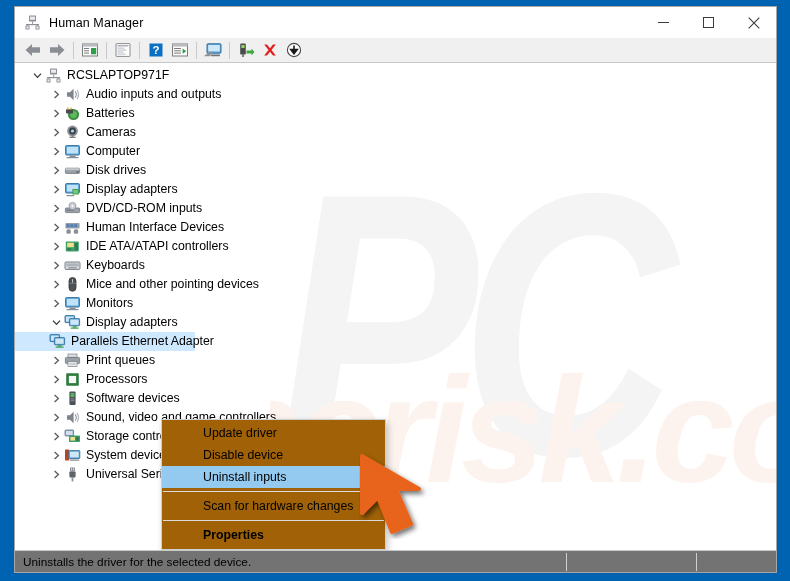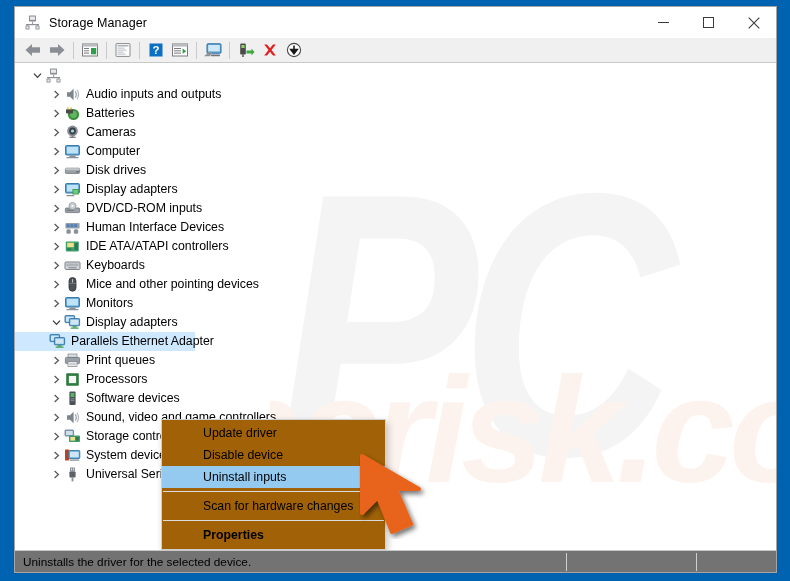--- a/index.html
+++ b/index.html
@@ -222,21 +222,21 @@
           <rect x="8.2" y="7.5" width="0.9" height="3" fill="#8d9096"></rect>
           <rect x="2" y="10" width="13" height="1.2" fill="#8d9096"></rect>
           <rect x="1.5" y="11.5" width="4" height="4" rx="0.5" fill="#8d9096"></rect>
           <rect x="2.4" y="12.4" width="2.2" height="2.2" fill="#e9ebee"></rect>
           <rect x="11.5" y="11.5" width="4" height="4" rx="0.5" fill="#8d9096"></rect>
           <rect x="12.4" y="12.4" width="2.2" height="2.2" fill="#e9ebee"></rect>
           <rect x="2.9" y="10.8" width="0.8" height="1.2" fill="#8d9096"></rect>
           <rect x="13" y="10.8" width="0.8" height="1.2" fill="#8d9096"></rect>
         </svg>
       </div>
-      <span id="title-text">Storage Manager</span>
+      <span id="title-text">Human Manager</span>
 
       <div class="wbtn" id="btn-min">
         <svg width="11" height="11" viewBox="0 0 11 11">
           <rect x="0" y="5" width="11" height="1" fill="#3b3b3b"></rect>
         </svg>
       </div>
       <div class="wbtn" id="btn-max">
         <svg width="11" height="11" viewBox="0 0 11 11">
           <rect x="0.5" y="0.5" width="10" height="10" fill="none" stroke="#3b3b3b" stroke-width="1"></rect>
         </svg>
@@ -362,20 +362,21 @@
               <rect x="8.2" y="7.5" width="0.9" height="2.6" fill="#8d9096"></rect>
               <rect x="2" y="10" width="13" height="1.2" fill="#8d9096"></rect>
               <rect x="1.5" y="11.5" width="4" height="4" rx="0.5" fill="#8d9096"></rect>
               <rect x="2.4" y="12.4" width="2.2" height="2.2" fill="#e9ebee"></rect>
               <rect x="11.5" y="11.5" width="4" height="4" rx="0.5" fill="#8d9096"></rect>
               <rect x="12.4" y="12.4" width="2.2" height="2.2" fill="#e9ebee"></rect>
               <rect x="2.9" y="10.8" width="0.8" height="1" fill="#8d9096"></rect>
               <rect x="13" y="10.8" width="0.8" height="1" fill="#8d9096"></rect>
             </svg>
           </span>
+          <span class="lbl">RCSLAPTOP971F</span>
         </div>
 
         <div class="row depth1">
           <span class="chev">
             <svg width="9" height="9" viewBox="0 0 9 9">
                 <path d="M2.6 1 L6.4 4.5 L2.6 8" fill="none" stroke="#5a5a5a" stroke-width="1.3"></path>
               </svg>
           </span>
           <span class="ico">
             <svg width="17" height="17" viewBox="0 0 17 17">

